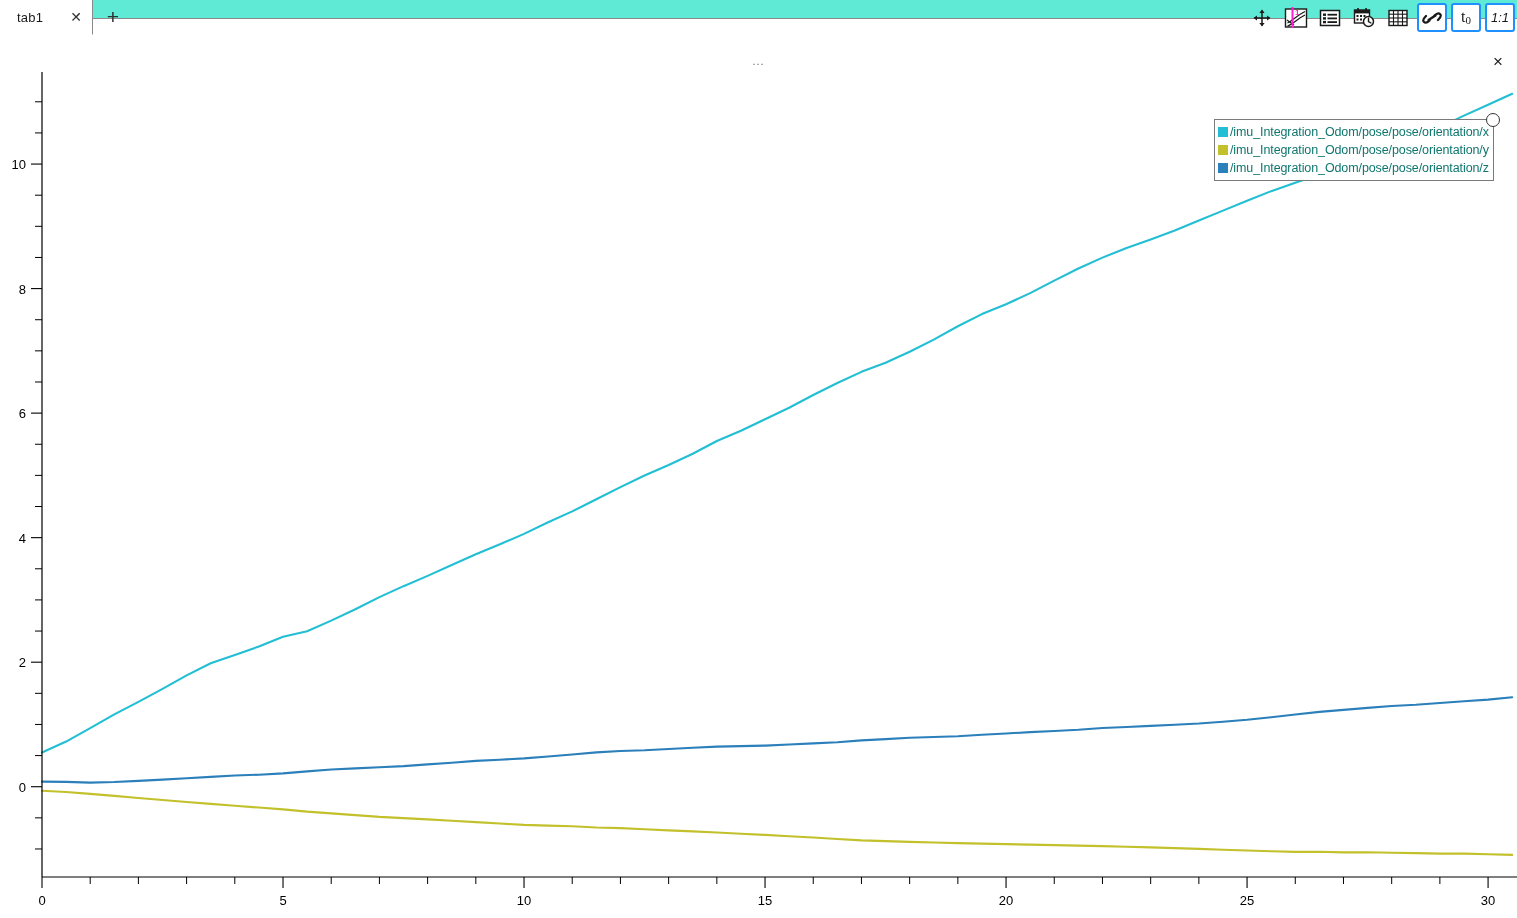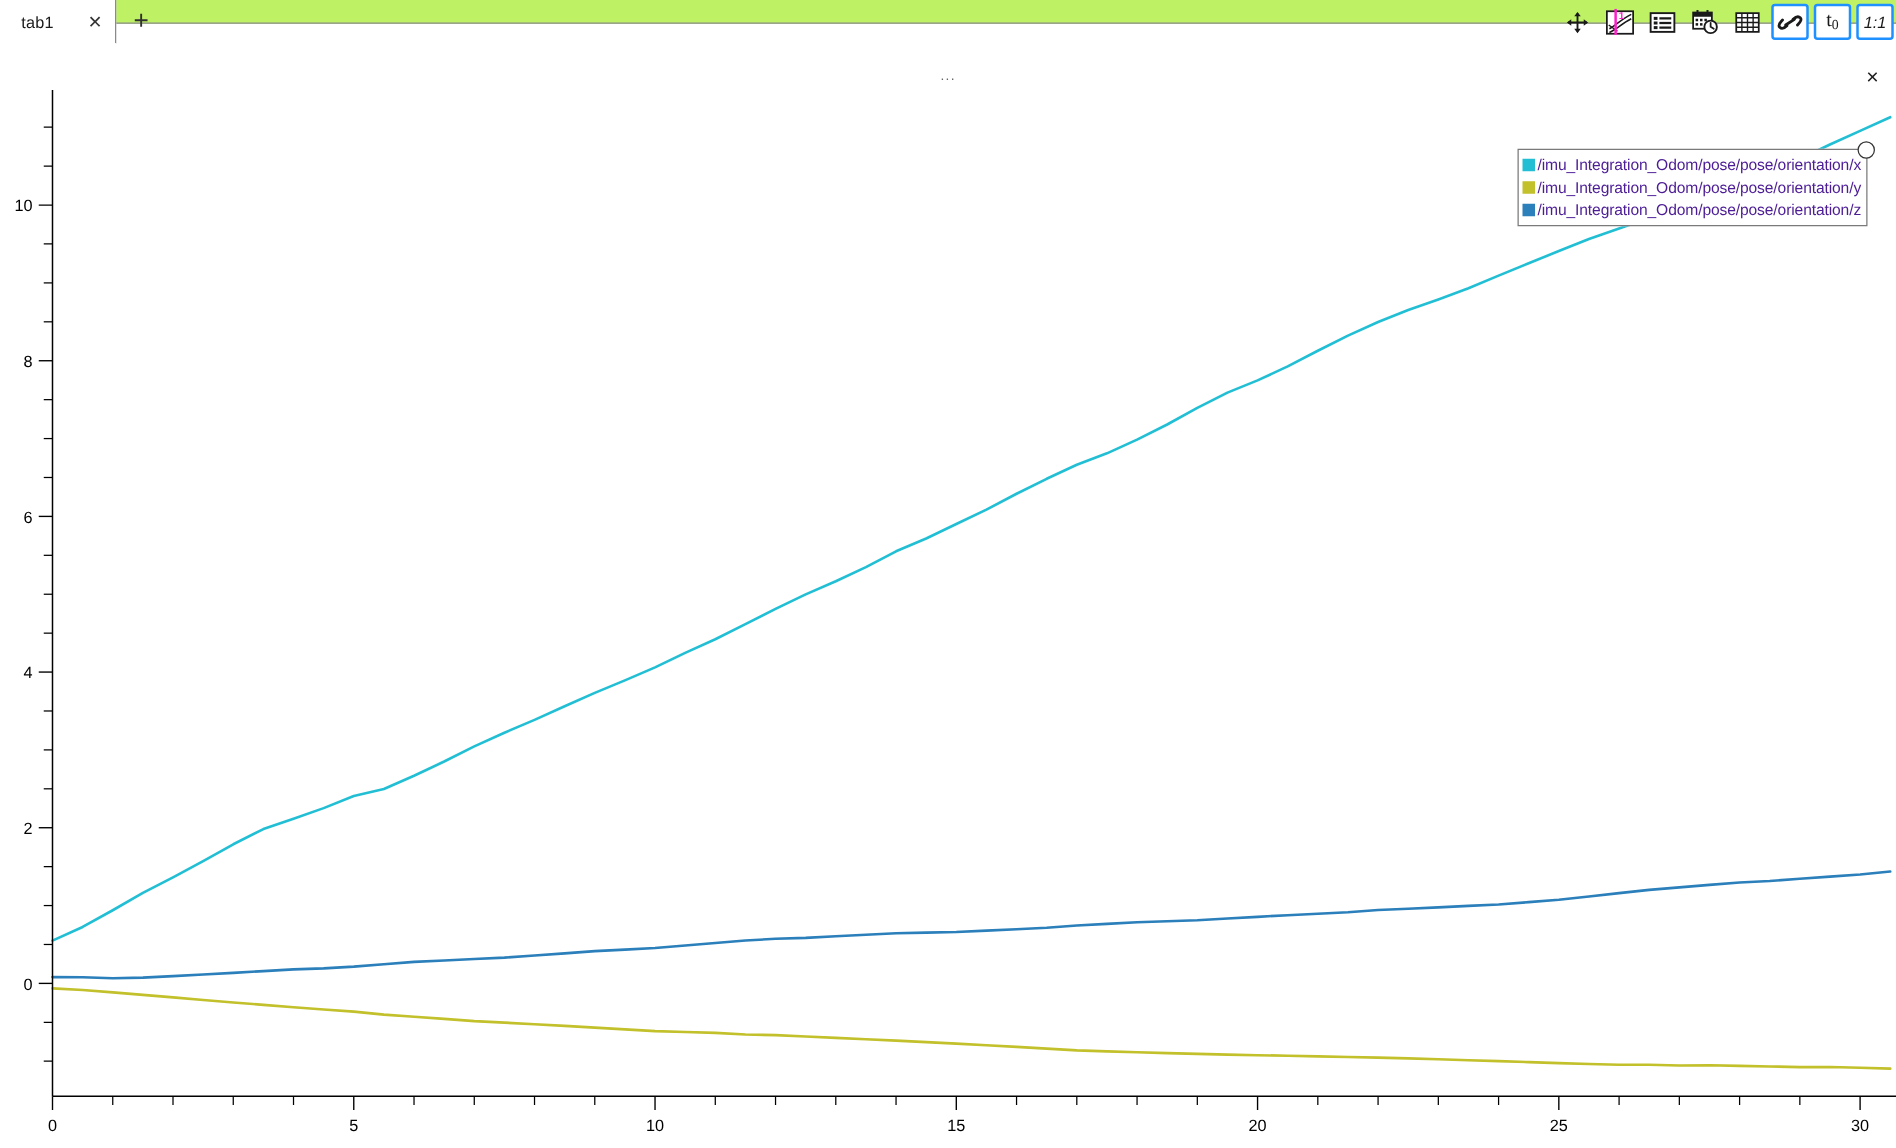--- a/index.html
+++ b/index.html
@@ -12,21 +12,21 @@
   #app {
     position: relative;
     width: 1517px; height: 918px;
     background: #ffffff;
   }
 
   
   #tabbar {
     position: absolute; left: 0; top: 0;
     width: 1517px; height: 19px;
-    background: #bef264;
+    background: #5eead4;
     border-bottom: 1px solid #8a8a8a;
     box-sizing: border-box;
   }
   .tab {
     position: absolute; left: 0; top: 0;
     width: 93px; height: 35px;
     background: #ffffff;
     border-right: 1px solid #8a8a8a;
     border-bottom: 1px solid #ffffff;
     box-sizing: border-box;
@@ -122,21 +122,21 @@
     height: 18px;
     white-space: nowrap;
   }
   .legend-swatch {
     width: 10px; height: 10px;
     margin-right: 2px;
     flex: 0 0 auto;
   }
   .legend-text {
     font-family: "Liberation Sans", sans-serif;
-    font-size: 12.5px; color: #4c1d95;
+    font-size: 12.5px; color: #0f766e;
     letter-spacing: -0.1px;
   }
   #legend-handle {
     position: absolute;
     right: -7px; top: -7px;
     width: 12px; height: 12px;
     border: 1.4px solid #333;
     border-radius: 50%;
     background: #ffffff;
   }

